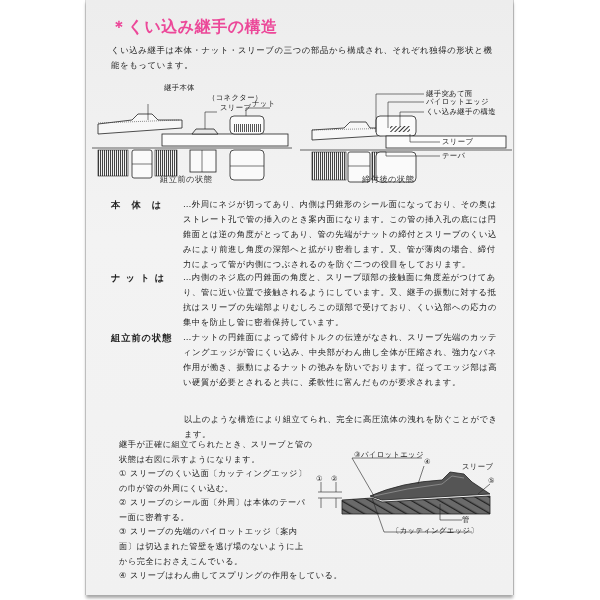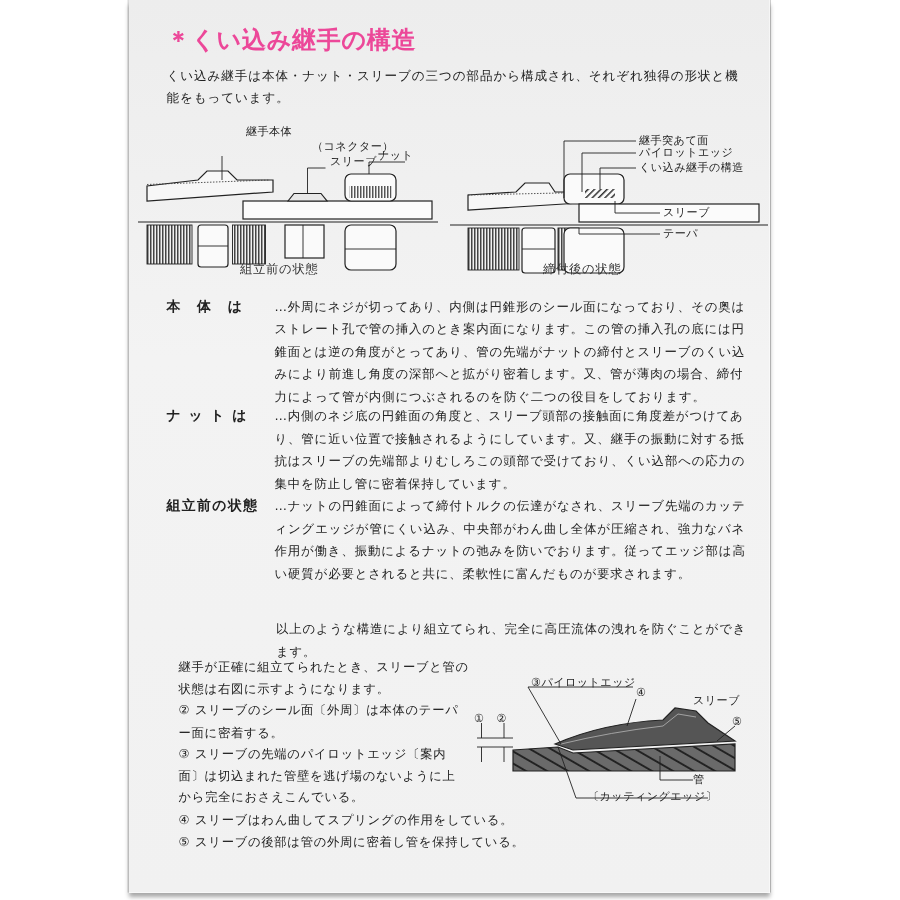--- a/index.html
+++ b/index.html
@@ -133,24 +133,24 @@
 </div>
 <div class="section" style="top:330px;">
   <span class="term">組立前の状態</span><span class="body">…ナットの円錐面によって締付トルクの伝達がなされ、スリーブ先端のカッティングエッジが管にくい込み、中央部がわん曲し全体が圧縮され、強力なバネ作用が働き、振動によるナットの弛みを防いでおります。従ってエッジ部は高い硬質が必要とされると共に、柔軟性に富んだものが要求されます。</span>
 </div>
 
 <div class="summary">以上のような構造により組立てられ、完全に高圧流体の洩れを防ぐことができます。</div>
 
 <div class="assembly-intro">継手が正確に組立てられたとき、スリーブと管の状態は右図に示すようになります。</div>
 
 <ul class="points">
+  <li class="narrow"><span class="num">①</span><span class="txt">スリーブのくい込面〔カッティングエッジ〕の巾が管の外周にくい込む。</span></li>
   <li class="narrow"><span class="num">②</span><span class="txt">スリーブのシール面〔外周〕は本体のテーパー面に密着する。</span></li>
   <li class="narrow"><span class="num">③</span><span class="txt">スリーブの先端のパイロットエッジ〔案内面〕は切込まれた管壁を逃げ場のないように上から完全におさえこんでいる。</span></li>
   <li><span class="num">④</span><span class="txt">スリーブはわん曲してスプリングの作用をしている。</span></li>
-  <li><span class="num">⑤</span><span class="txt">スリーブの後部は管の外周に密着し管を保持している。</span></li>
 </ul>
 
 <div class="figure" style="left:312px;top:452px;width:196px;height:88px;">
   <svg width="196" height="88" viewBox="0 0 196 88">
     <defs>
       <pattern id="hatch" width="7" height="7" patternUnits="userSpaceOnUse" patternTransform="rotate(-60)">
           <rect width="1.3" height="7" fill="#222"></rect>
         </pattern>
     </defs>
 

